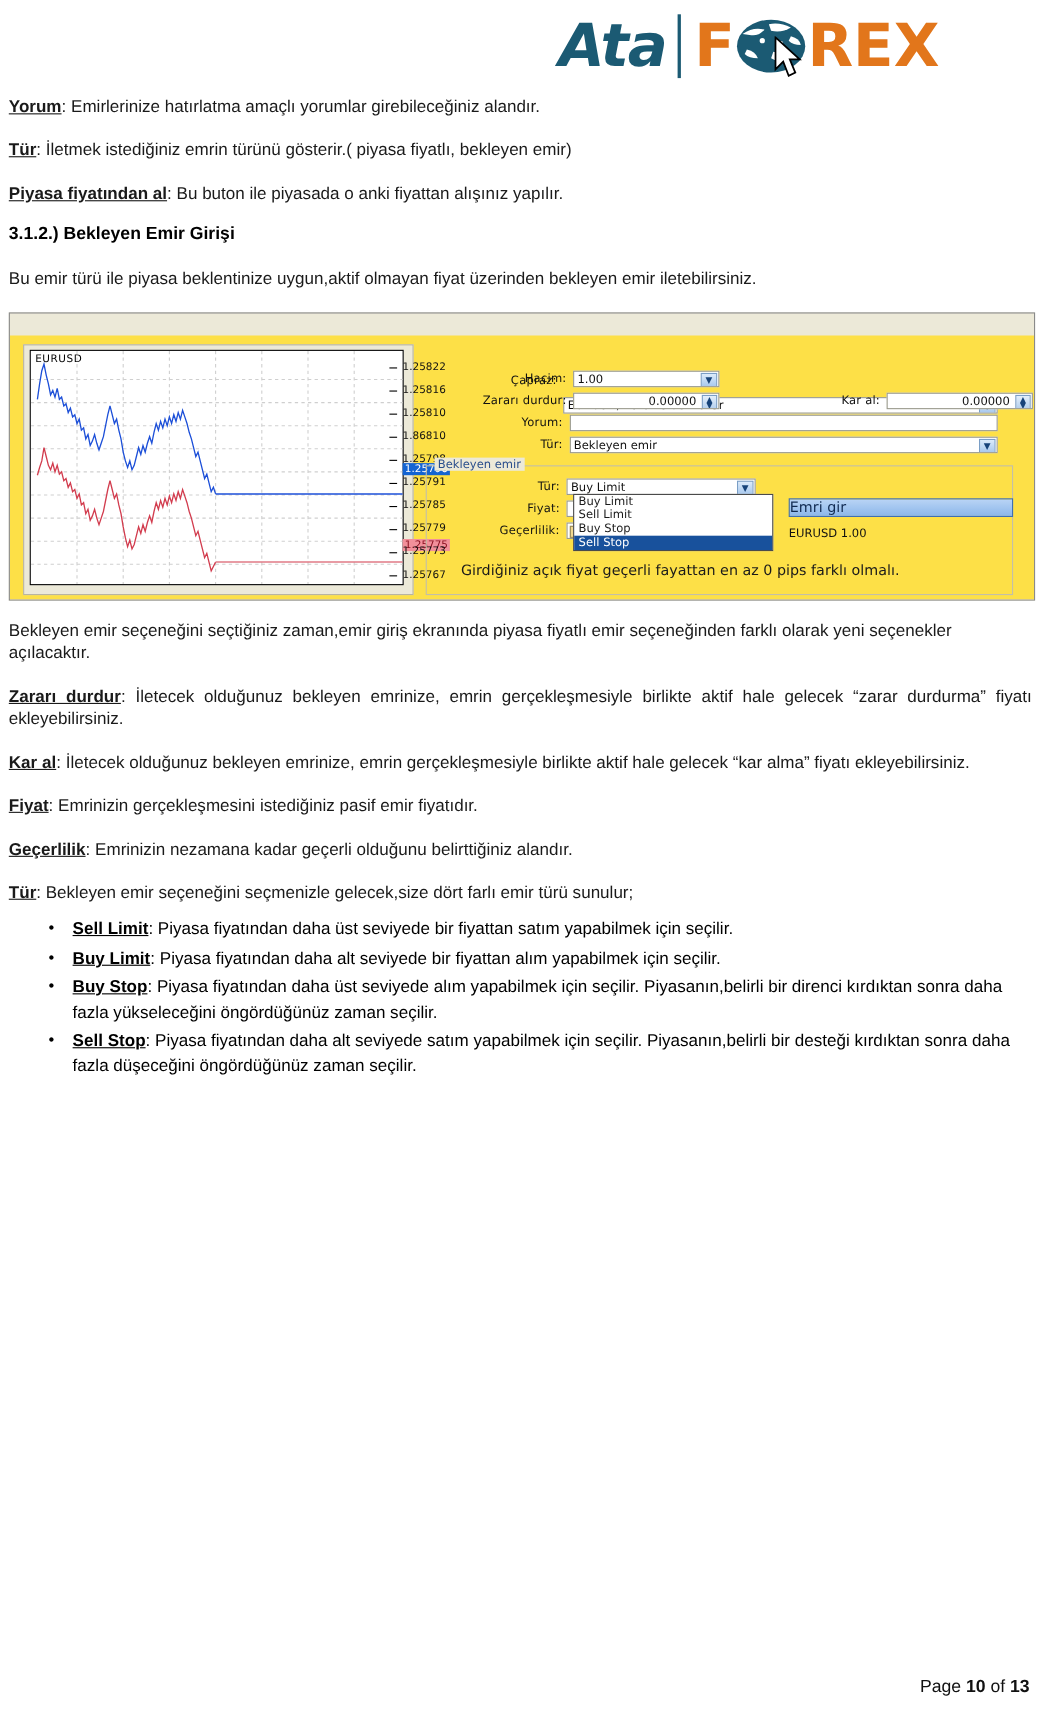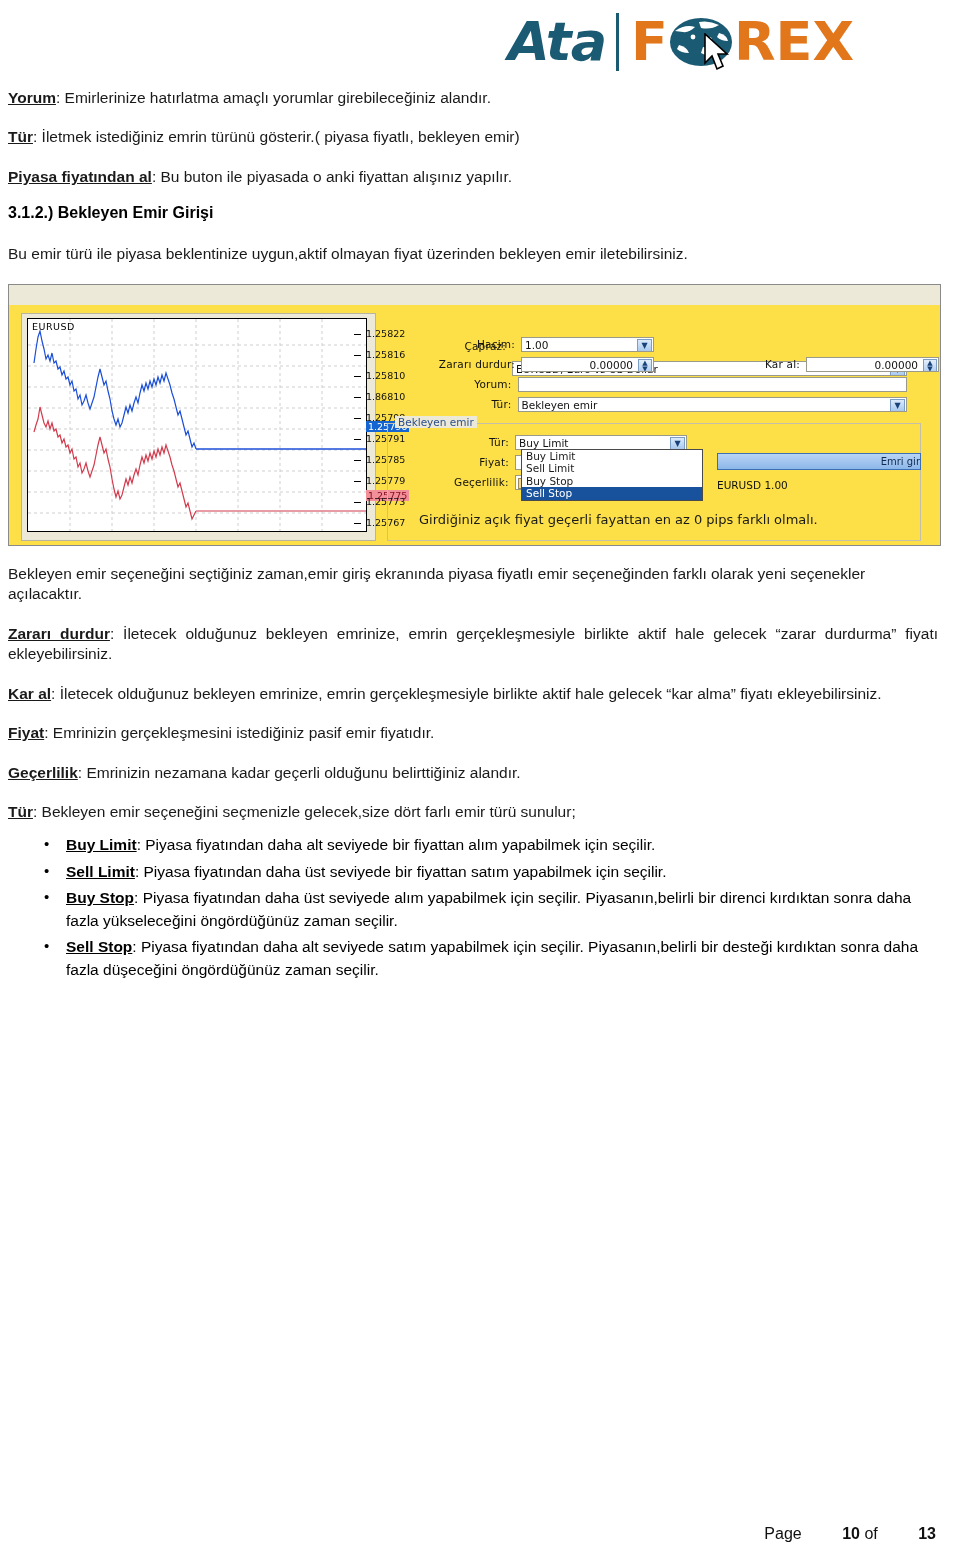--- a/index.html
+++ b/index.html
@@ -75,21 +75,21 @@
     padding: 0 22px 0 8px;
   }
   p.body-line {
     font-size: 15.5px;
     line-height: 1.32;
     margin: 0 0 19px 0;
     color: #1a1a1a;
   }
   p.tight { margin-bottom: 17px; }
   .u-bold { font-weight: bold; text-decoration: underline; }
-  .bold { font-weight: bold; margin-left: 36px; }
+  .bold { font-weight: bold; }
   h3.section-head {
     font-size: 16px;
     font-weight: bold;
     margin: 0 0 22px 0;
   }
   p.justify {
     text-align: justify;
   }
   ul.bullets {
     margin: 0 0 0 0;
@@ -317,22 +317,22 @@
     white-space: nowrap;
   }
   .dropdown-list div.sel {
     background: #18519c;
     color: #ffffff;
   }
   .order-btn {
     position: absolute;
     background: linear-gradient(180deg,#b9d4f5,#8cb7ea);
     border: 1px solid #3d6fb4;
-    text-align: right;
-    font-size: 10px;
+    text-align: left;
+    font-size: 13px;
     color: #112b52;
     line-height: 15px;
     height: 17px;
     box-sizing: border-box;
   }
   .note-text {
     position: absolute;
     font-size: 13px;
     color: #1a1a1a;
     white-space: nowrap;
@@ -577,24 +577,24 @@
   <p class="body-line">
     <span class="u-bold">Geçerlilik</span><span>: Emrinizin nezamana kadar geçerli olduğunu belirttiğiniz alandır.</span>
   </p>
 
   <p class="body-line" style="margin-bottom:12px">
     <span class="u-bold">Tür</span><span>: Bekleyen emir seçeneğini seçmenizle gelecek,size dört farlı emir türü sunulur;</span>
   </p>
 
   <ul class="bullets">
     <li>
-      <span class="u-bold">Buy Limit</span><span>: Piyasa fiyatından daha alt seviyede bir fiyattan alım yapabilmek için seçilir.</span>
+      <span class="u-bold">Sell Limit</span><span>: Piyasa fiyatından daha üst seviyede bir fiyattan satım yapabilmek için seçilir.</span>
     </li>
     <li>
-      <span class="u-bold">Sell Limit</span><span>: Piyasa fiyatından daha üst seviyede bir fiyattan satım yapabilmek için seçilir.</span>
+      <span class="u-bold">Buy Limit</span><span>: Piyasa fiyatından daha alt seviyede bir fiyattan alım yapabilmek için seçilir.</span>
     </li>
     <li>
       <span class="u-bold">Buy Stop</span><span>: Piyasa fiyatından daha üst seviyede alım yapabilmek için seçilir. Piyasanın,belirli bir    direnci kırdıktan sonra daha fazla yükseleceğini öngördüğünüz zaman seçilir.</span>
     </li>
     <li>
       <span class="u-bold">Sell Stop</span><span>: Piyasa fiyatından daha alt seviyede satım yapabilmek için seçilir. Piyasanın,belirli bir    desteği kırdıktan sonra daha fazla düşeceğini öngördüğünüz zaman seçilir.</span>
     </li>
   </ul>
 </div>
 

